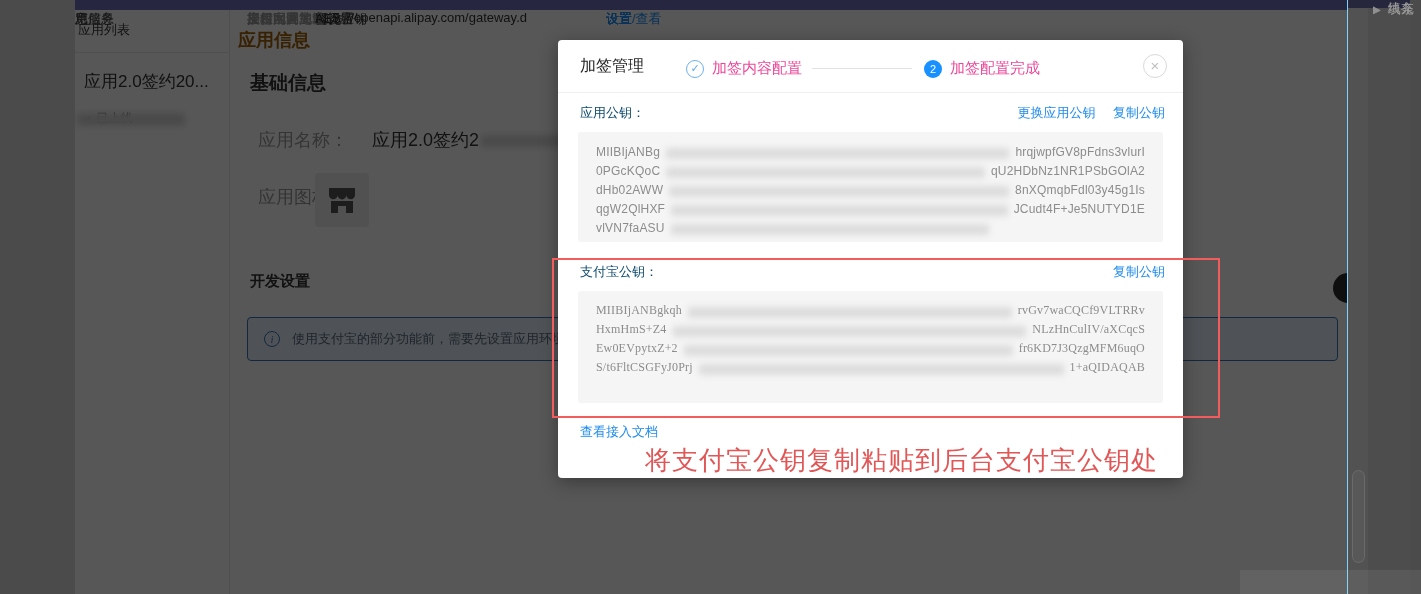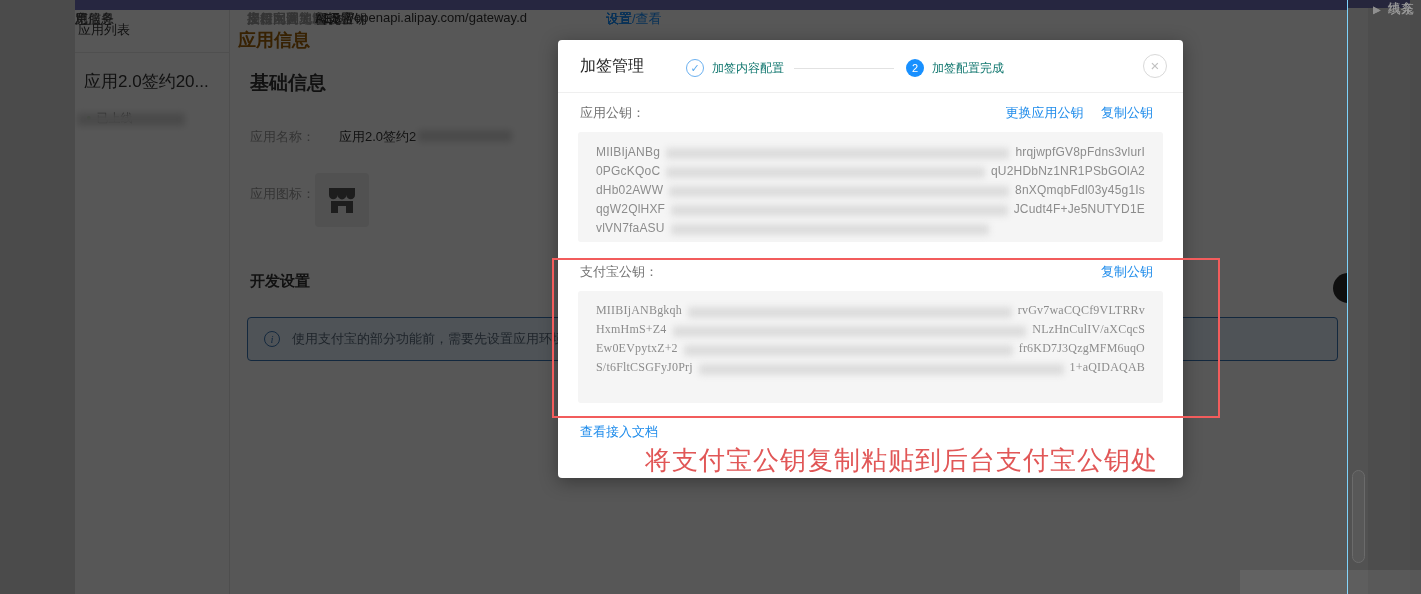--- a/index.html
+++ b/index.html
@@ -38,21 +38,21 @@
     background:#d9d9d9; border-radius:2px; filter:blur(3px); }
   .sb-nav-item { position:absolute; left:0; font-size:13px; color:#444; white-space:nowrap; }
   .sb-nav-item:nth-of-type(1){ top:149px; }
   .sb-nav-item:nth-of-type(2){ top:182px; }
   .sb-nav-item:nth-of-type(3){ top:214px; }
 
   
   .main { position:absolute; left:155px; top:10px; right:0; bottom:0; background:#fff; }
   .page-title   { position:absolute; left:8px; top:18px;  font-size:18px; color:#a16207; font-weight:600; }
   .sec-basic    { position:absolute; left:20px; top:60px;  font-size:19px; color:#333; font-weight:600; }
-  .fld-row { position:absolute; left:20px; font-size:13px; color:#999; white-space:nowrap; }
+  .fld-row { position:absolute; left:28px; font-size:18px; color:#999; white-space:nowrap; }
   .fld-name { top:118px; }
   .fld-icon { top:175px; }
   .fld-value { color:#333; margin-left:24px; }
   .value-blur { display:inline-block; width:94px; height:12px; background:#d9d9d9;
     border-radius:2px; filter:blur(3px); vertical-align:-1px; margin-left:2px; }
   .app-icon-box {
     position:absolute; left:85px; top:163px; width:54px; height:54px;
     background:#ececec; border-radius:4px; display:flex; align-items:center; justify-content:center;
   }
   .sec-dev { position:absolute; left:20px; top:262px; font-size:15px; color:#333; font-weight:600; }
@@ -96,33 +96,33 @@
   .modal-title { position:absolute; left:22px; top:16px; font-size:16px; color:#262626; font-weight:500; }
   .steps { position:absolute; left:128px; top:19px; display:flex; align-items:center; }
   .step-circle-done {
     width:18px; height:18px; border:1.5px solid #6cb1f0; border-radius:50%;
     color:#5aa9ee; font-size:11px; display:flex; align-items:center; justify-content:center; flex:none;
   }
   .step-circle-active {
     width:18px; height:18px; background:#1890ff; border-radius:50%;
     color:#fff; font-size:11px; display:flex; align-items:center; justify-content:center; flex:none;
   }
-  .step-label { font-size:12px; color:#0f766e; margin:0 10px 0 8px; white-space:nowrap; }
+  .step-label { font-size:15px; color:#ec4899; margin:0 10px 0 8px; white-space:nowrap; }
   .step-line { width:100px; height:1px; background:#e2e2e2; margin-right:12px; }
   .modal-close {
     position:absolute; right:16px; top:14px; width:24px; height:24px;
     border:1.5px solid #d9d9d9; border-radius:50%; color:#c0c0c0;
     font-size:15px; line-height:21px; text-align:center; cursor:pointer;
   }
 
   .key-row { position:absolute; left:22px; right:18px; height:16px; font-size:13px; }
   .key-row-1 { top:64px; }
   .key-row-2 { top:223px; }
-  .key-label { color:#737373; }
-  .key-links { position:absolute; right:12px; top:0; }
+  .key-label { color:#0c4a6e; }
+  .key-links { position:absolute; right:0; top:0; }
   .key-link { color:#1f8ceb; margin-left:14px; cursor:pointer; white-space:nowrap; }
 
   .key-box {
     position:absolute; left:20px; width:585px; height:110px;
     background:#f5f5f5; border-radius:3px; padding:8px 18px;
     font-size:12px; color:#8c8c8c; letter-spacing:0.2px;
   }
   .key-box-1 { top:92px; }
   .key-box-2 { top:251px; height:112px;font-family:Liberation Serif, serif; }
   .kline { display:flex; align-items:flex-end; height:19px; white-space:nowrap; }

